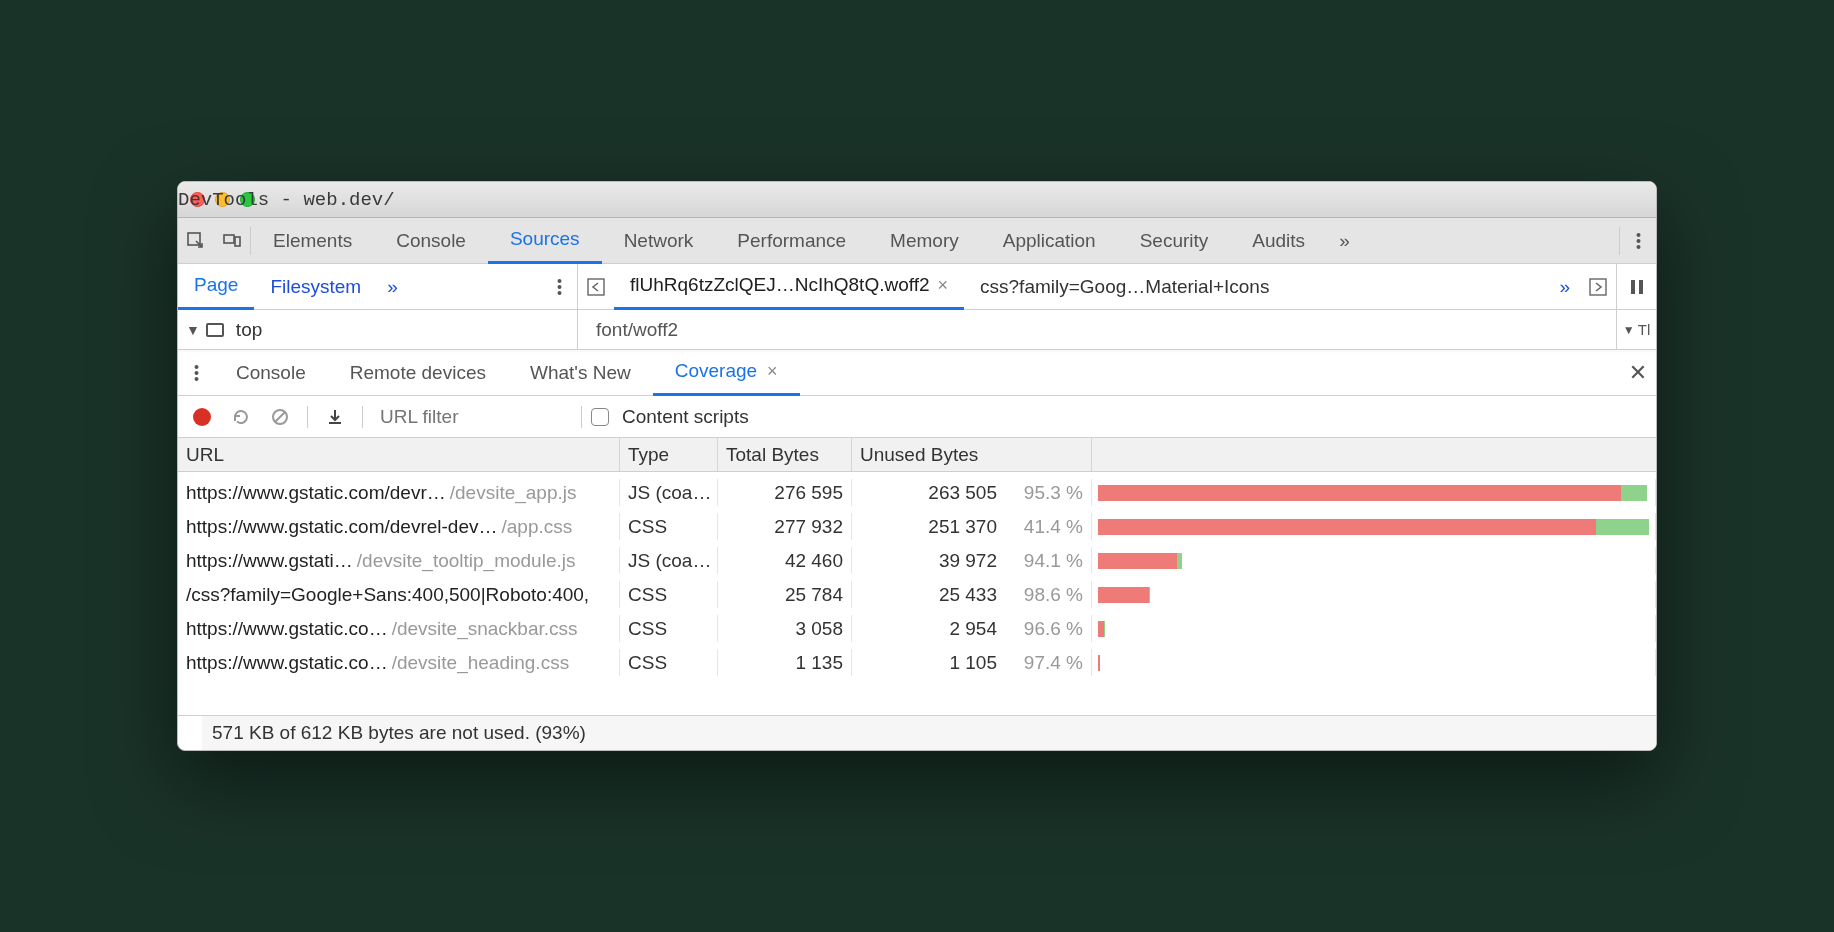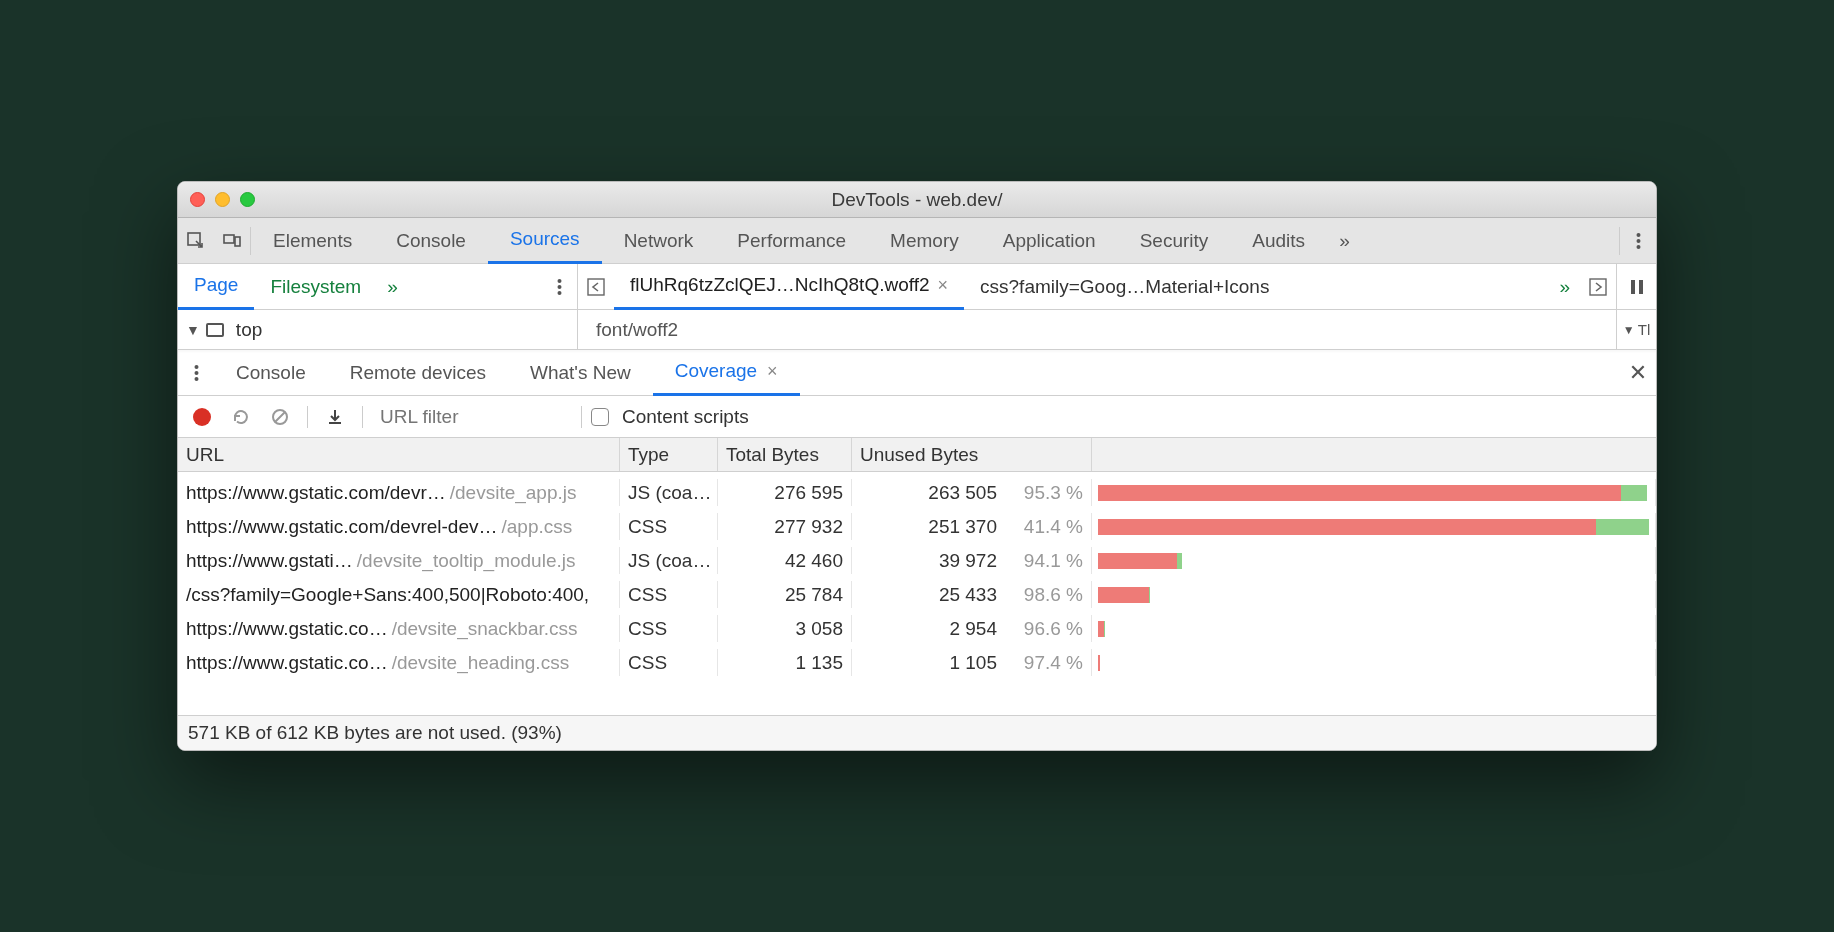--- a/index.html
+++ b/index.html
@@ -29,21 +29,21 @@
   align-items: center;
   padding: 0 12px;
   border-bottom: 1px solid #b5b5b5;
   position: relative;
 }
 .traffic { display: flex; gap: 10px; }
 .tl-dot { width: 15px; height: 15px; border-radius: 50%; }
 .tl-close { background: #ff5f57; border: 1px solid #e4423a; }
 .tl-min { background: #ffbd2e; border: 1px solid #e1a325; }
 .tl-max { background: #28c940; border: 1px solid #1dab2e; }
-.title-text { position: absolute; left: 0; right: 0; text-align: center; font-size: 19px; color: #3a3a3a; pointer-events: none; }
+.title-text { position: absolute; left: 0; right: 0; font-size: 19px; color: #3a3a3a; pointer-events: none; font-family: Liberation Mono, monospace; }
 
 .main-tabs {
   display: flex;
   align-items: center;
   height: 46px;
   border-bottom: 1px solid #cfcfcf;
   background: #e5e5e5;
 }
 .icon-btn { width: 36px; height: 36px; display: flex; align-items: center; justify-content: center; color: #595959; cursor: pointer; }
 .tab { padding: 0 22px; color: #555; height: 46px; display: flex; align-items: center; cursor: pointer; white-space: nowrap; }
@@ -51,21 +51,21 @@
 .spacer { flex: 1; }
 .vbar { width: 1px; height: 28px; background: #ccc; }
 
 .mid-row { display: flex; height: 46px; border-bottom: 1px solid #cfcfcf; }
 .mid-left {
   width: 400px;
   display: flex;
   align-items: center;
   border-right: 1px solid #cfcfcf;
 }
-.sub-tab { padding: 0 16px; color: #15803d; height: 46px; display: flex; align-items: center; cursor: pointer; }
+.sub-tab { padding: 0 16px; color: #1d4ed8; height: 46px; display: flex; align-items: center; cursor: pointer; }
 .sub-tab.active { color: #1a73e8; border-bottom: 3px solid #1a73e8; }
 .mid-right { flex: 1; display: flex; align-items: center; }
 .file-tab {
   padding: 0 16px; height: 46px; display: flex; align-items: center; gap: 8px;
   color: #333; cursor: pointer; white-space: nowrap; max-width: 390px;
 }
 .file-tab.active { border-bottom: 3px solid #1a73e8; color: #202020; }
 .close-x { color: #888; font-size: 18px; }
 
 .content-row { display: flex; height: 40px; border-bottom: 1px solid #cfcfcf; background: #fff; overflow: hidden; }
@@ -108,21 +108,21 @@
 .td.col-total { justify-content: flex-end; font-variant-numeric: tabular-nums; }
 .td.col-unused { justify-content: flex-end; }
 .unused-val { font-variant-numeric: tabular-nums; }
 .pct { color: #999; margin-left: 14px; width: 72px; text-align: right; font-variant-numeric: tabular-nums; }
 .td.col-vis { padding: 0 6px; }
 .bar { height: 16px; display: flex; width: 100%; }
 .bar-red { background: #ee7b77; height: 100%; }
 .bar-green { background: #8fd28b; height: 100%; }
 .rows-area { min-height: 244px; border-bottom: 1px solid #cfcfcf; }
 
-.status-bar { height: 34px; display: flex; align-items: center; padding: 0 10px; color: #333; background: #f6f6f6; }
+.status-bar { height: 34px; display: flex; align-items: center; padding: 0 10px; color: #333; background: #f6f6f6; margin-left: 24px; }
 
 svg { display: block; }
 </style>
 </head>
 <body>
 
 <div class="window">
 
   <div class="titlebar">
     <div class="traffic">

